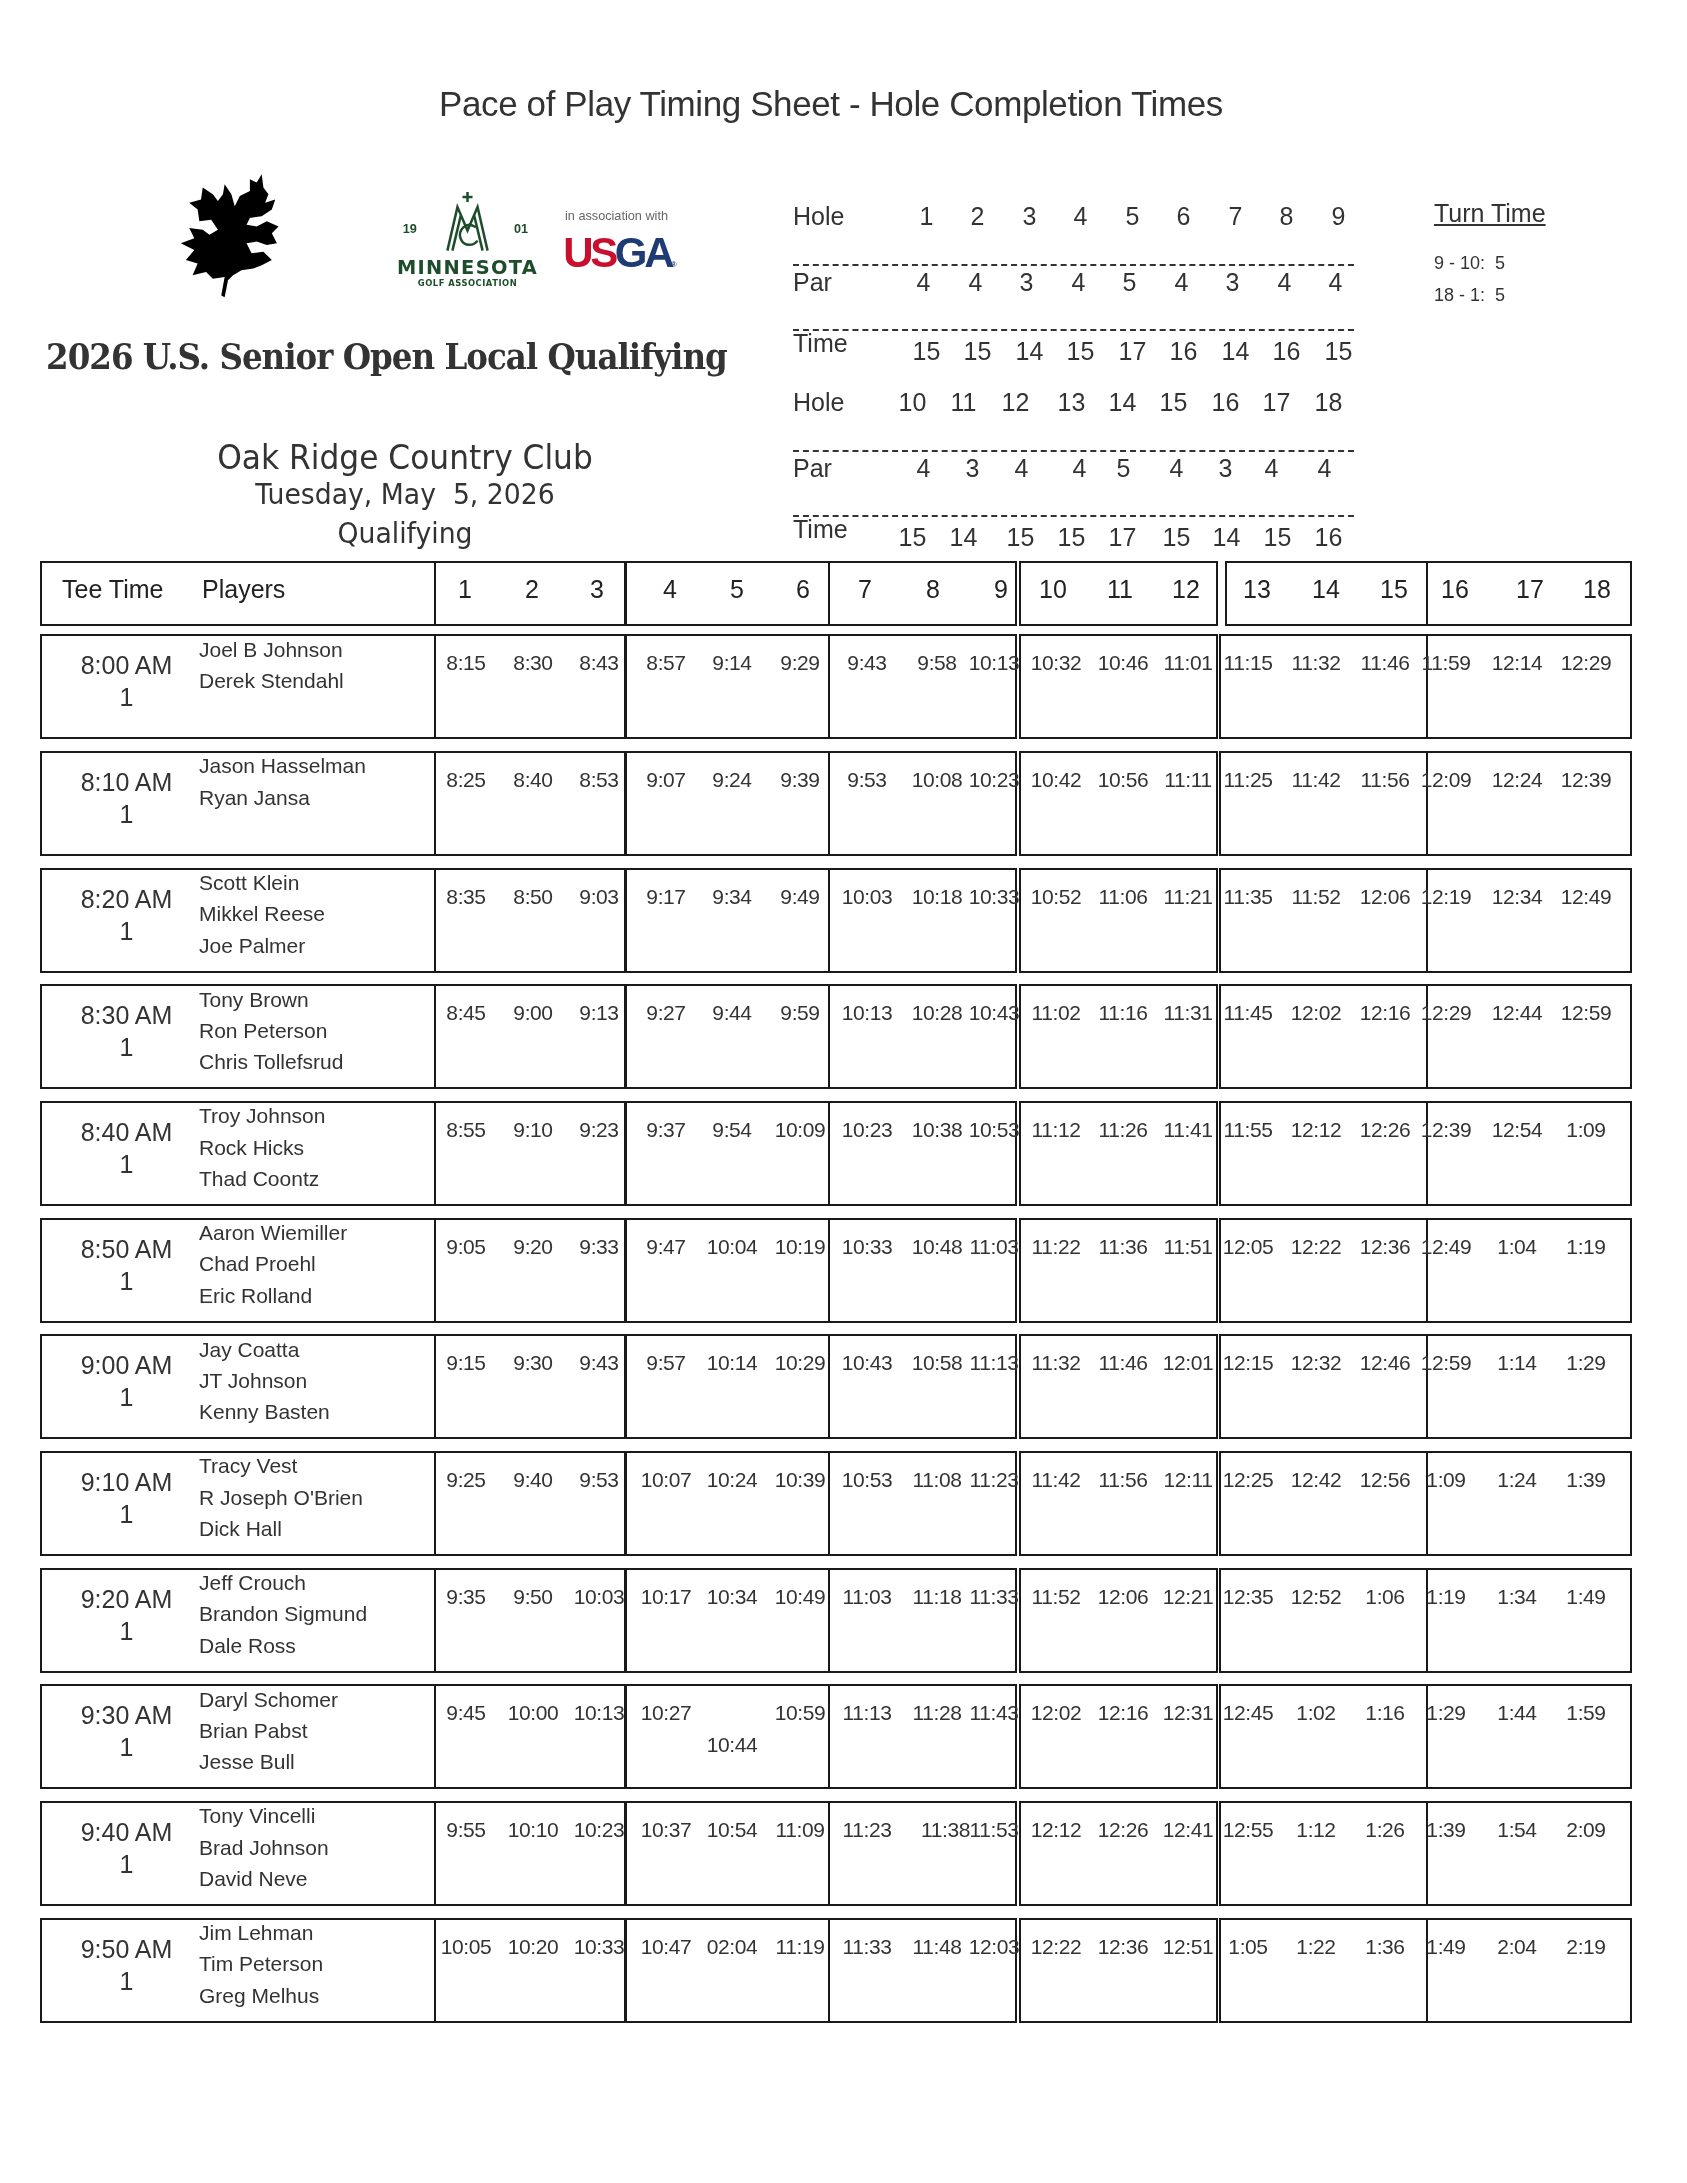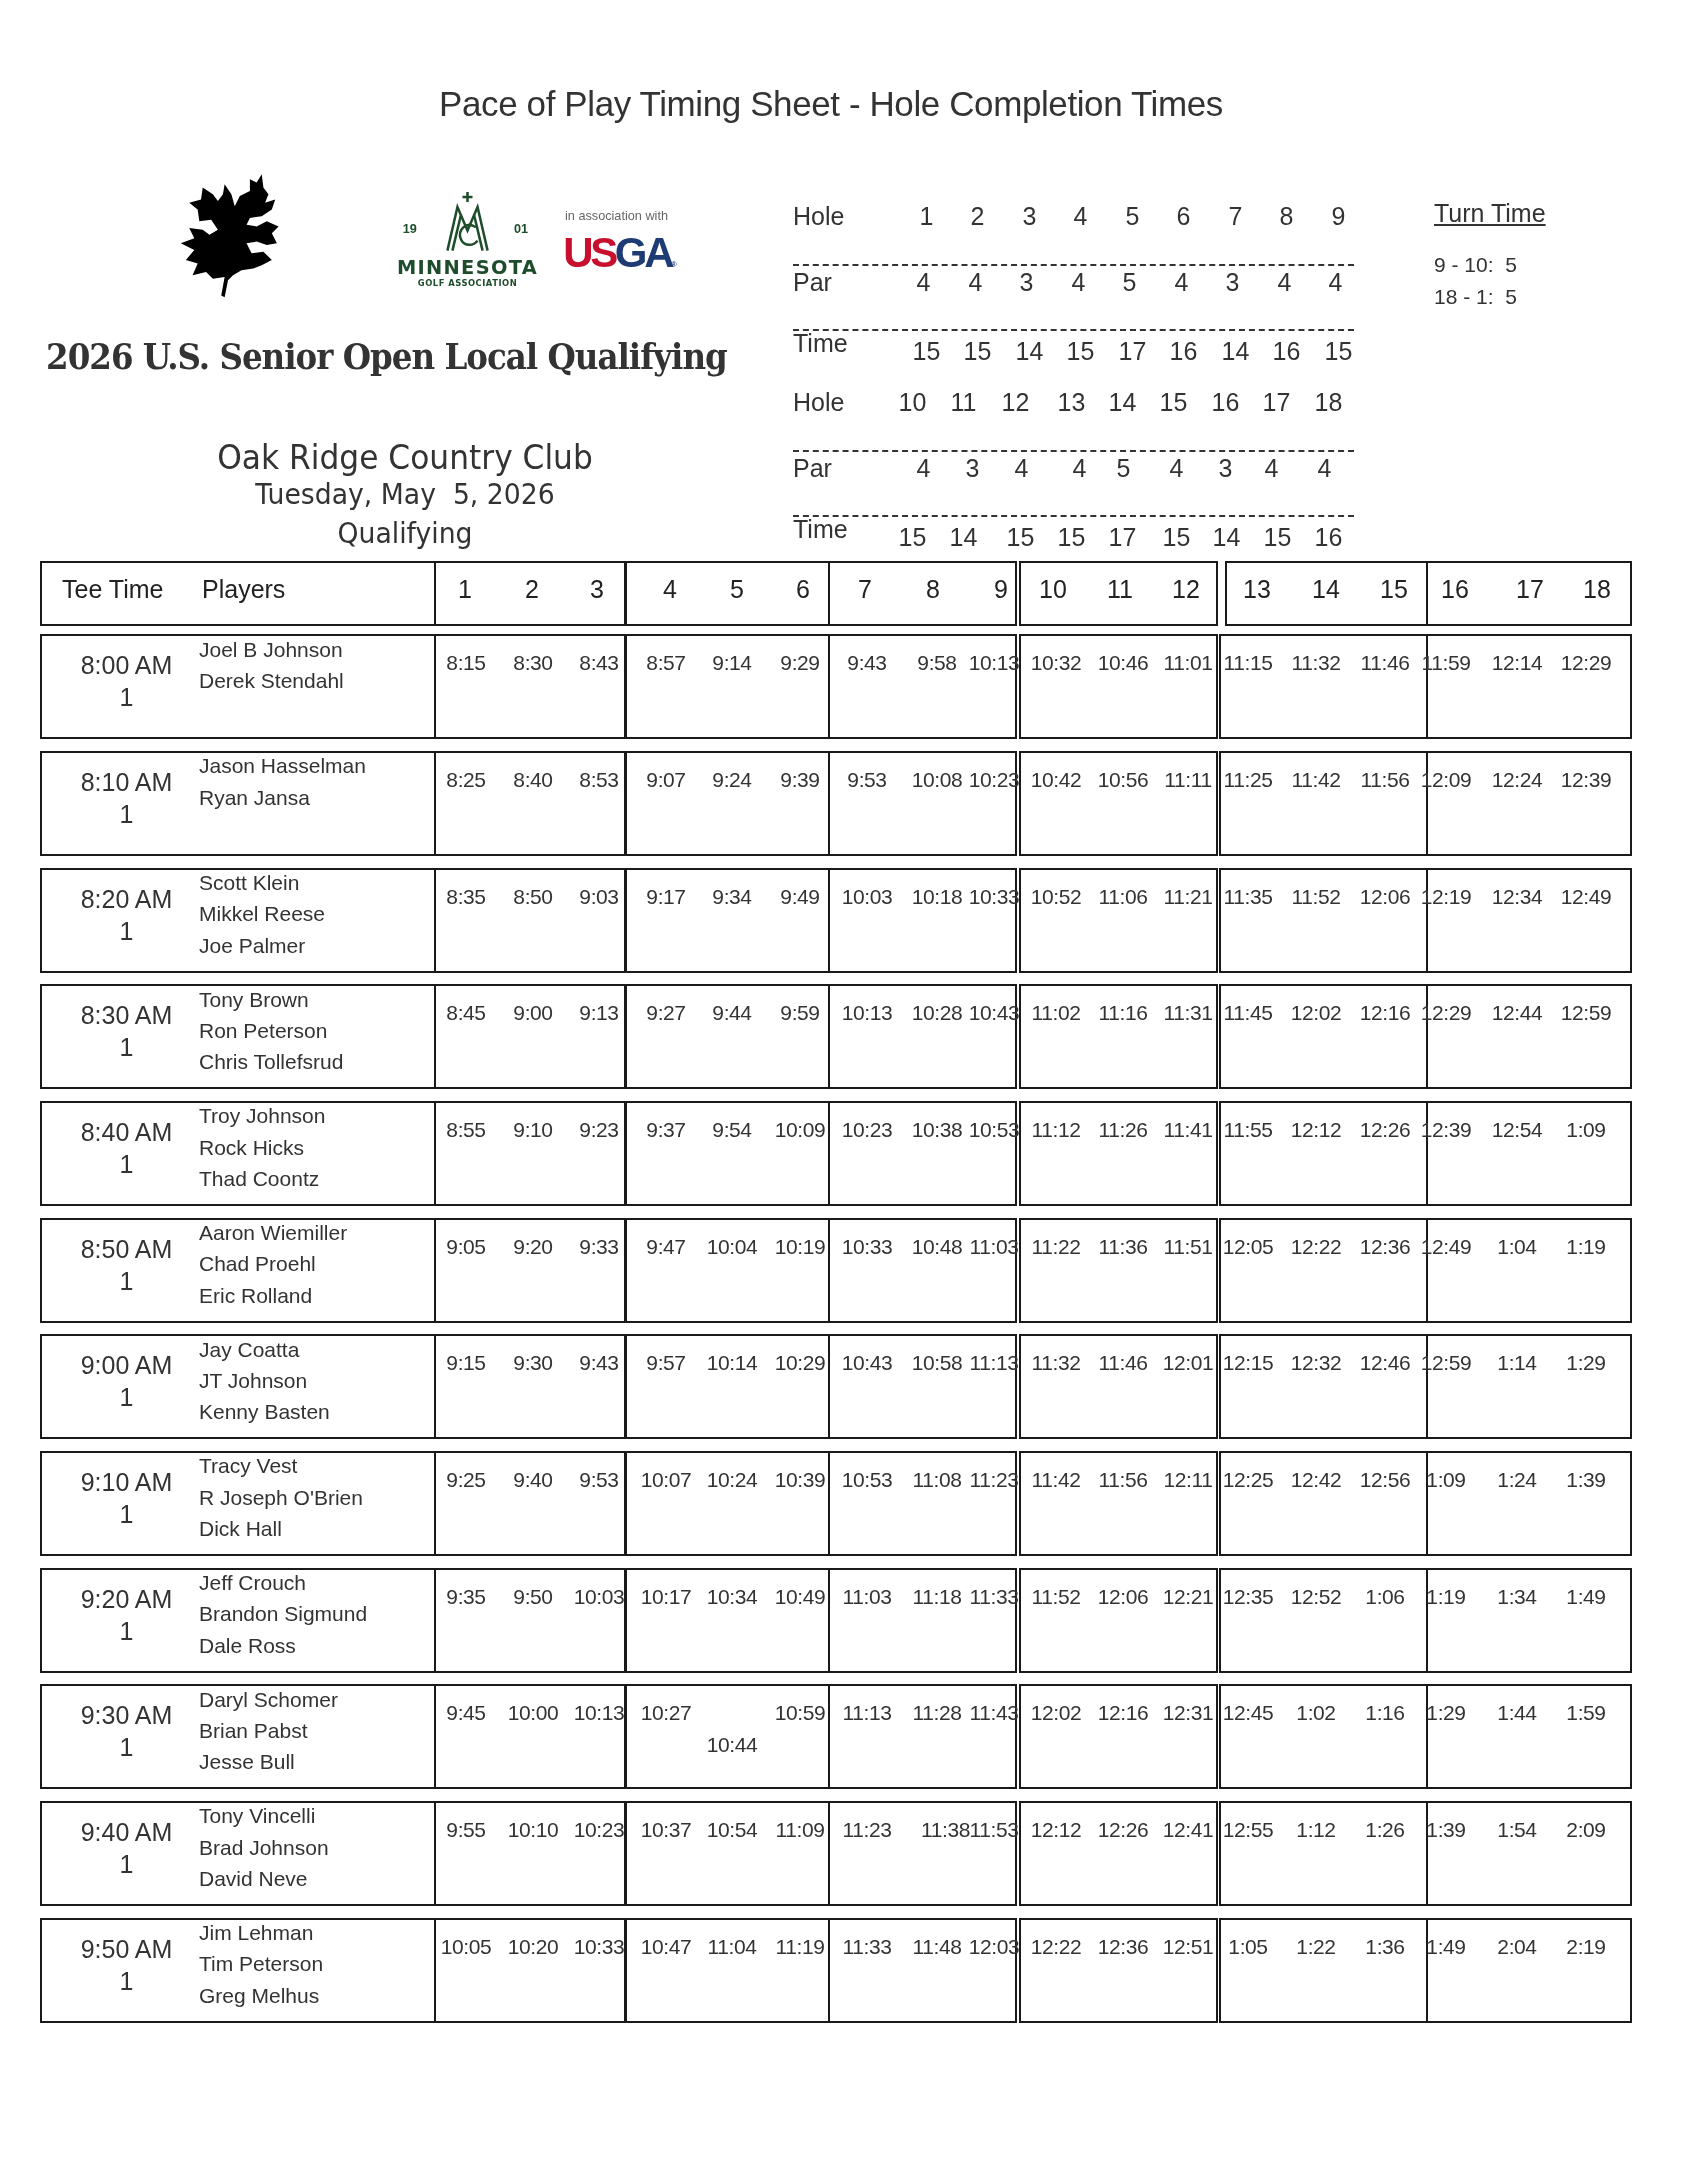--- a/index.html
+++ b/index.html
@@ -30,21 +30,21 @@
   .venue-date { top: 477px; font-size: 29px; transform: scaleX(0.92); }
   .venue-round { top: 516px; font-size: 29px; transform: scaleX(0.92); }
 
   .hole-table { left: 793px; width: 574px; font-size: 25px; color: #333; }
   .ht-row { position: absolute; left: 0; height: 34px; width: 100%; }
   .ht-label { position: absolute; left: 0; font-size: 25px; }
   .ht-cell { position: absolute; width: 51px; text-align: center; }
   .ht-dash { position: absolute; left: 0; width: 561px; height: 0; border-top: 2.5px dashed #333; }
 
   .turn-title { left: 1434px; top: 199px; font-size: 25px; text-decoration: underline; color: #333; }
-  .turn-item { left: 1434px; font-size: 21px; color: #333; }
+  .turn-item { left: 1434px; font-size: 18px; color: #333; }
 
   .grid-box { position: absolute; border: 2.5px solid #1a1a1a; }
   .hdr-text { position: absolute; font-size: 25px; color: #222; }
   .cell-time { position: absolute; font-size: 21px; color: #333; text-align: center; width: 66px; letter-spacing: -0.4px; }
   .tee { position: absolute; width: 169px; text-align: center; font-size: 25px; color: #333; }
   .tee-start { position: absolute; width: 169px; text-align: center; font-size: 25px; color: #333; }
   .player { position: absolute; font-size: 21px; color: #333; white-space: nowrap; }
 </style>
 </head>
 <body>
@@ -570,21 +570,21 @@
       <div class="grid-box" style="left: 1426px; top: 1918px; width: 206px; height: 105px;"></div>
       <div class="tee" style="left: 42px; top: 1935px;">9:50 AM</div>
       <div class="tee-start" style="left: 42px; top: 1967px;">1</div>
       <div class="player" style="left: 199px; top: 1921px;">Jim Lehman</div>
       <div class="player" style="left: 199px; top: 1952px;">Tim Peterson</div>
       <div class="player" style="left: 199px; top: 1984px;">Greg Melhus</div>
       <div class="cell-time" style="left: 433px; top: 1935px;">10:05</div>
       <div class="cell-time" style="left: 500px; top: 1935px;">10:20</div>
       <div class="cell-time" style="left: 566px; top: 1935px;">10:33</div>
       <div class="cell-time" style="left: 633px; top: 1935px;">10:47</div>
-      <div class="cell-time" style="left: 699px; top: 1935px;">11:04</div>
+      <div class="cell-time" style="left: 699px; top: 1935px;">02:04</div>
       <div class="cell-time" style="left: 767px; top: 1935px;">11:19</div>
       <div class="cell-time" style="left: 834px; top: 1935px;">11:33</div>
       <div class="cell-time" style="left: 904px; top: 1935px;">11:48</div>
       <div class="cell-time" style="left: 961px; top: 1935px;">12:03</div>
       <div class="cell-time" style="left: 1023px; top: 1935px;">12:22</div>
       <div class="cell-time" style="left: 1090px; top: 1935px;">12:36</div>
       <div class="cell-time" style="left: 1155px; top: 1935px;">12:51</div>
       <div class="cell-time" style="left: 1215px; top: 1935px;">1:05</div>
       <div class="cell-time" style="left: 1283px; top: 1935px;">1:22</div>
       <div class="cell-time" style="left: 1352px; top: 1935px;">1:36</div>

